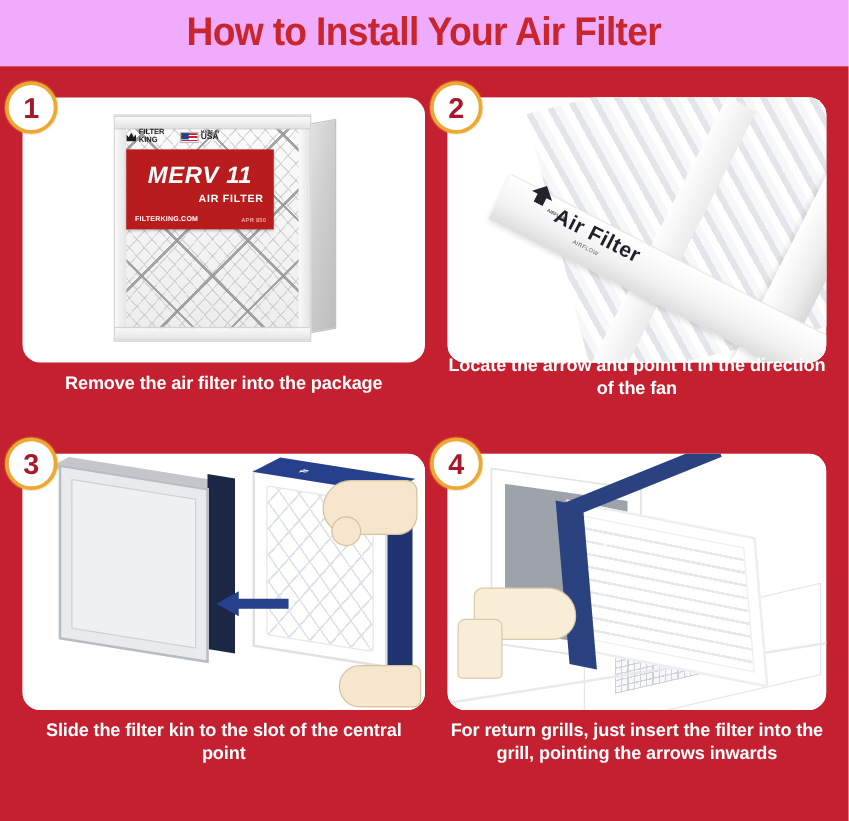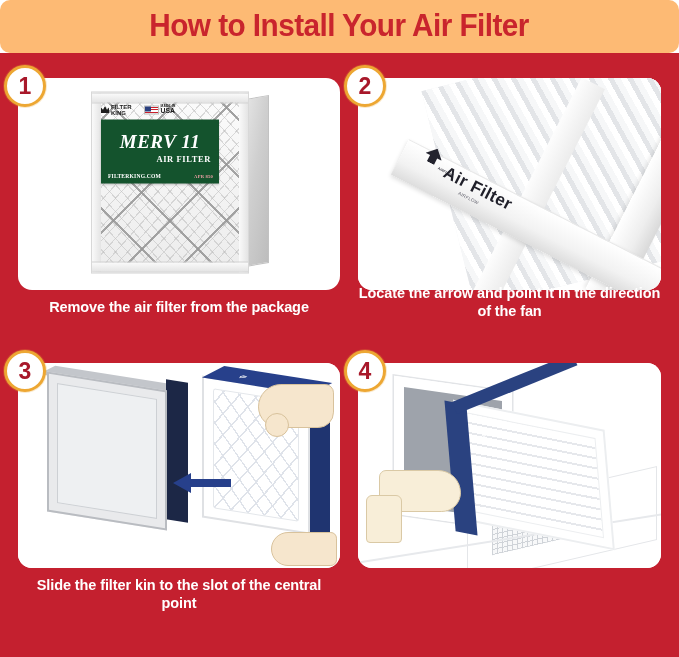--- a/index.html
+++ b/index.html
@@ -11,22 +11,22 @@
   }
   #page {
     position: relative;
     width: 679px; height: 657px;
     background: #ffffff;
   }
   
   .title-bar {
     position: absolute;
     left: 0; top: 0; width: 679px; height: 53px;
-    background: #fdba74;
-    display: flex; align-items: center; justify-content: center; border-radius: 10px;
+    background: #f0abfc;
+    display: flex; align-items: center; justify-content: center;
   }
   .title-text {
     color: #c9252d;
     font-size: 32px;
     font-weight: bold;
     letter-spacing: -0.6px;
     transform: scaleX(0.93);
     white-space: nowrap;
     line-height: 1;
     padding-bottom: 4px;
@@ -126,25 +126,24 @@
     position: absolute;
     top: 0; height: 100%; width: 9px;
     background: linear-gradient(90deg,#fafafa,#e4e4e4);
   }
   .fp-railv.left { left: 0; }
   .fp-railv.right { right: 0; }
   .fp-label {
     position: absolute;
     left: 12px; top: 28px;
     width: 118px; height: 64px;
-    background: #14532d;
+    background: #b91c1c;
     z-index: 4;
     color: #fff;
     box-shadow: 0 1px 2px rgba(0,0,0,.18);
-    font-family: Liberation Serif, serif;
   }
   .fp-merv {
     position: absolute;
     left: 0; right: 0; top: 12px;
     text-align: center;
     font-size: 19px;
     font-weight: bold;
     font-style: italic;
     letter-spacing: 0.5px;
     line-height: 1;
@@ -519,21 +518,21 @@
           <div class="fp-label">
             <div class="fp-merv">MERV 11</div>
             <div class="fp-sub">AIR FILTER</div>
             <div class="fp-url">FILTERKING.COM</div>
             <div class="fp-apr">APR 850</div>
           </div>
         </div>
       </div>
       <div class="step-badge" style="left:-14px; top:-13px;">1</div>
     </div>
-    <div class="caption" style="left:18px; top:245px; width:322px;">Remove the air filter from the package</div>
+    <div class="caption" style="left:18px; top:245px; width:322px;">Remove the air filter into the package</div>
 
     <div class="card" style="left:358px; top:25px; width:303px; height:212px;">
       <div class="card-clip">
         <div class="corner-photo">
           <div class="cp-pleats"></div>
           <div class="cp-diag"></div>
           <div class="cp-frame-v"></div>
           <div class="cp-frame-h"></div>
           <div class="cp-arrow"></div>
           <div class="cp-arrow-lbl">AIRFLOW</div>
@@ -591,15 +590,16 @@
           </div>
           <div class="door-blue"></div>
           <div class="door-blue-top"></div>
           <div class="door-tab4">⇦</div>
           <div class="hand4"></div>
           <div class="floorline"></div>
         </div>
       </div>
       <div class="step-badge" style="left:-14px; top:-13px;">4</div>
     </div>
+    <div class="caption" style="left:358px; top:523px; width:303px;">For return grills, just insert the filter into the grill, pointing the arrows inwards</div>
 
   </div>
 </div>
 
 </body></html>

